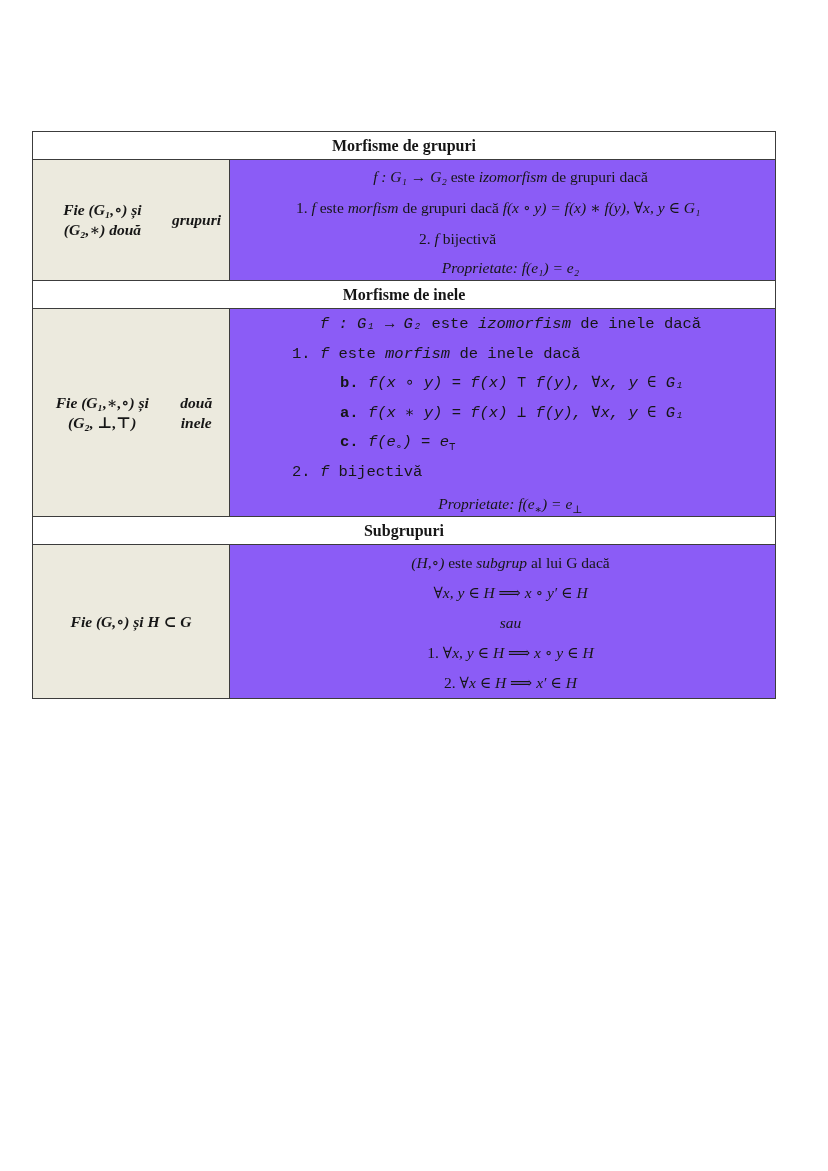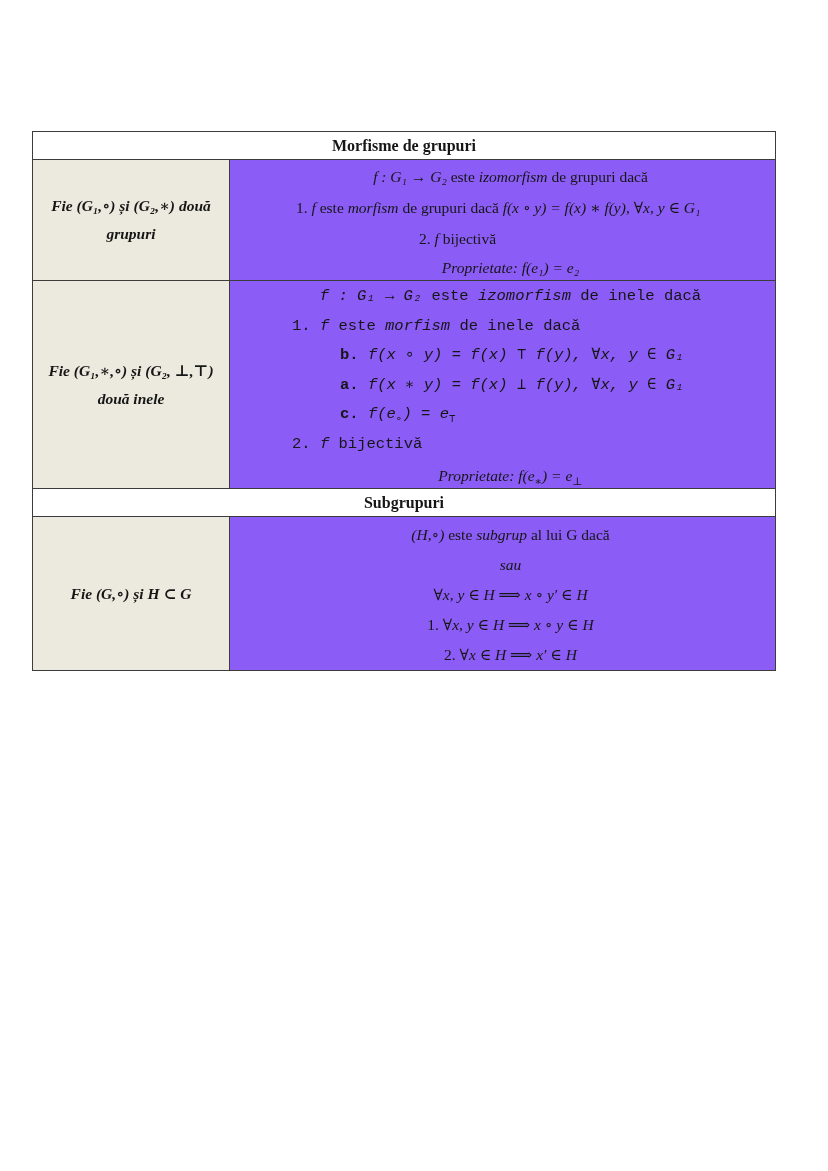--- a/index.html
+++ b/index.html
@@ -15,21 +15,21 @@
   }
   .sec-header {
     height:28px; line-height:27px; text-align:center;
     font-weight:bold; font-size:16px;
     border-bottom:1px solid #3c3c3c; background:#ffffff;
   }
   .sec-row { display:flex; border-bottom:1px solid #3c3c3c; }
   .sec-row.last { border-bottom:none; }
   .left-cell {
     width:197px; background:#eceade; border-right:1px solid #3c3c3c;
-    display:flex; flex-direction:column; justify-content:center; align-items:center;
+    display:flex; flex-direction:row; justify-content:center; align-items:center;
     text-align:center; font-size:15.5px; padding:4px 8px; gap:8px;
   }
   .left-line { font-weight:bold; font-style:italic; line-height:20px; }
   .right-col { flex:1; display:flex; flex-direction:column; min-width:0;margin-left:16px; }
   .body-cell { font-size:15.5px; padding:1px 8px; }
   .body-s1 { height:93px; }
   .body-s2 { height:179px; }
   .body-s3 { height:153px; padding-top:3px; }
   .prop-cell {
     border-top:3px solid #8b5cf6; display:flex; align-items:center; justify-content:center;
@@ -64,20 +64,21 @@
         <div class="line center"><span style="font-style: italic;">f : G₁ → G₂</span><span> este </span><span style="font-style: italic;">izomorfism</span><span> de grupuri dacă</span></div>
         <div class="line indent-num-s1"><span>1.   </span><span style="font-style: italic;">f</span><span> este </span><span style="font-style: italic;">morfism</span><span> de grupuri dacă </span><span style="font-style: italic;">f(x ∘ y) = f(x) ∗ f(y), ∀x, y ∈ G₁</span></div>
         <div class="line indent-b2"><span>2.   </span><span style="font-style: italic;">f</span><span> bijectivă</span></div>
       </div>
       <div class="prop-cell prop-s1">
         <div><span style="font-style: italic;">Proprietate:  </span><span style="font-style: italic;">f(e₁) = e₂</span></div>
       </div>
     </div>
   </div>
 
+  <div class="sec-header">Morfisme de inele</div>
 
   <div class="sec-row">
     <div class="left-cell">
       <div class="left-line"><span>Fie (G₁,∗,∘) și (G₂, ⊥,⊤)</span></div>
       <div class="left-line"><span>două inele</span></div>
     </div>
     <div class="right-col">
       <div class="body-cell body-s2">
         <div class="line center"><span style="font-style: italic;">f : G₁ → G₂</span><span> este </span><span style="font-style: italic;">izomorfism</span><span> de inele dacă</span></div>
         <div class="line indent-num"><span>1.   </span><span style="font-style: italic;">f</span><span> este </span><span style="font-style: italic;">morfism</span><span> de inele dacă</span></div>
@@ -94,21 +95,21 @@
 
   <div class="sec-header">Subgrupuri</div>
 
   <div class="sec-row last">
     <div class="left-cell">
       <div class="left-line"><span>Fie (G,∘) și H ⊂ G</span></div>
     </div>
     <div class="right-col">
       <div class="body-cell body-s3">
         <div class="line center"><span style="font-style: italic;">(H,∘)</span><span> este </span><span style="font-style: italic;">subgrup</span><span> al lui G dacă</span></div>
+        <div class="line center"><span style="font-style: italic;">∀x, y ∈ H ⟹ x ∘ y′ ∈ H</span></div>
         <div class="line center"><span style="font-style: italic;">sau</span></div>
-        <div class="line center"><span style="font-style: italic;">∀x, y ∈ H ⟹ x ∘ y′ ∈ H</span></div>
         <div class="line center"><span>1.   </span><span style="font-style: italic;">∀x, y ∈ H ⟹ x ∘ y ∈ H</span></div>
         <div class="line center"><span>2.   </span><span style="font-style: italic;">∀x ∈ H ⟹ x′ ∈ H</span></div>
       </div>
     </div>
   </div>
 
 </div>
 
 </body></html>

